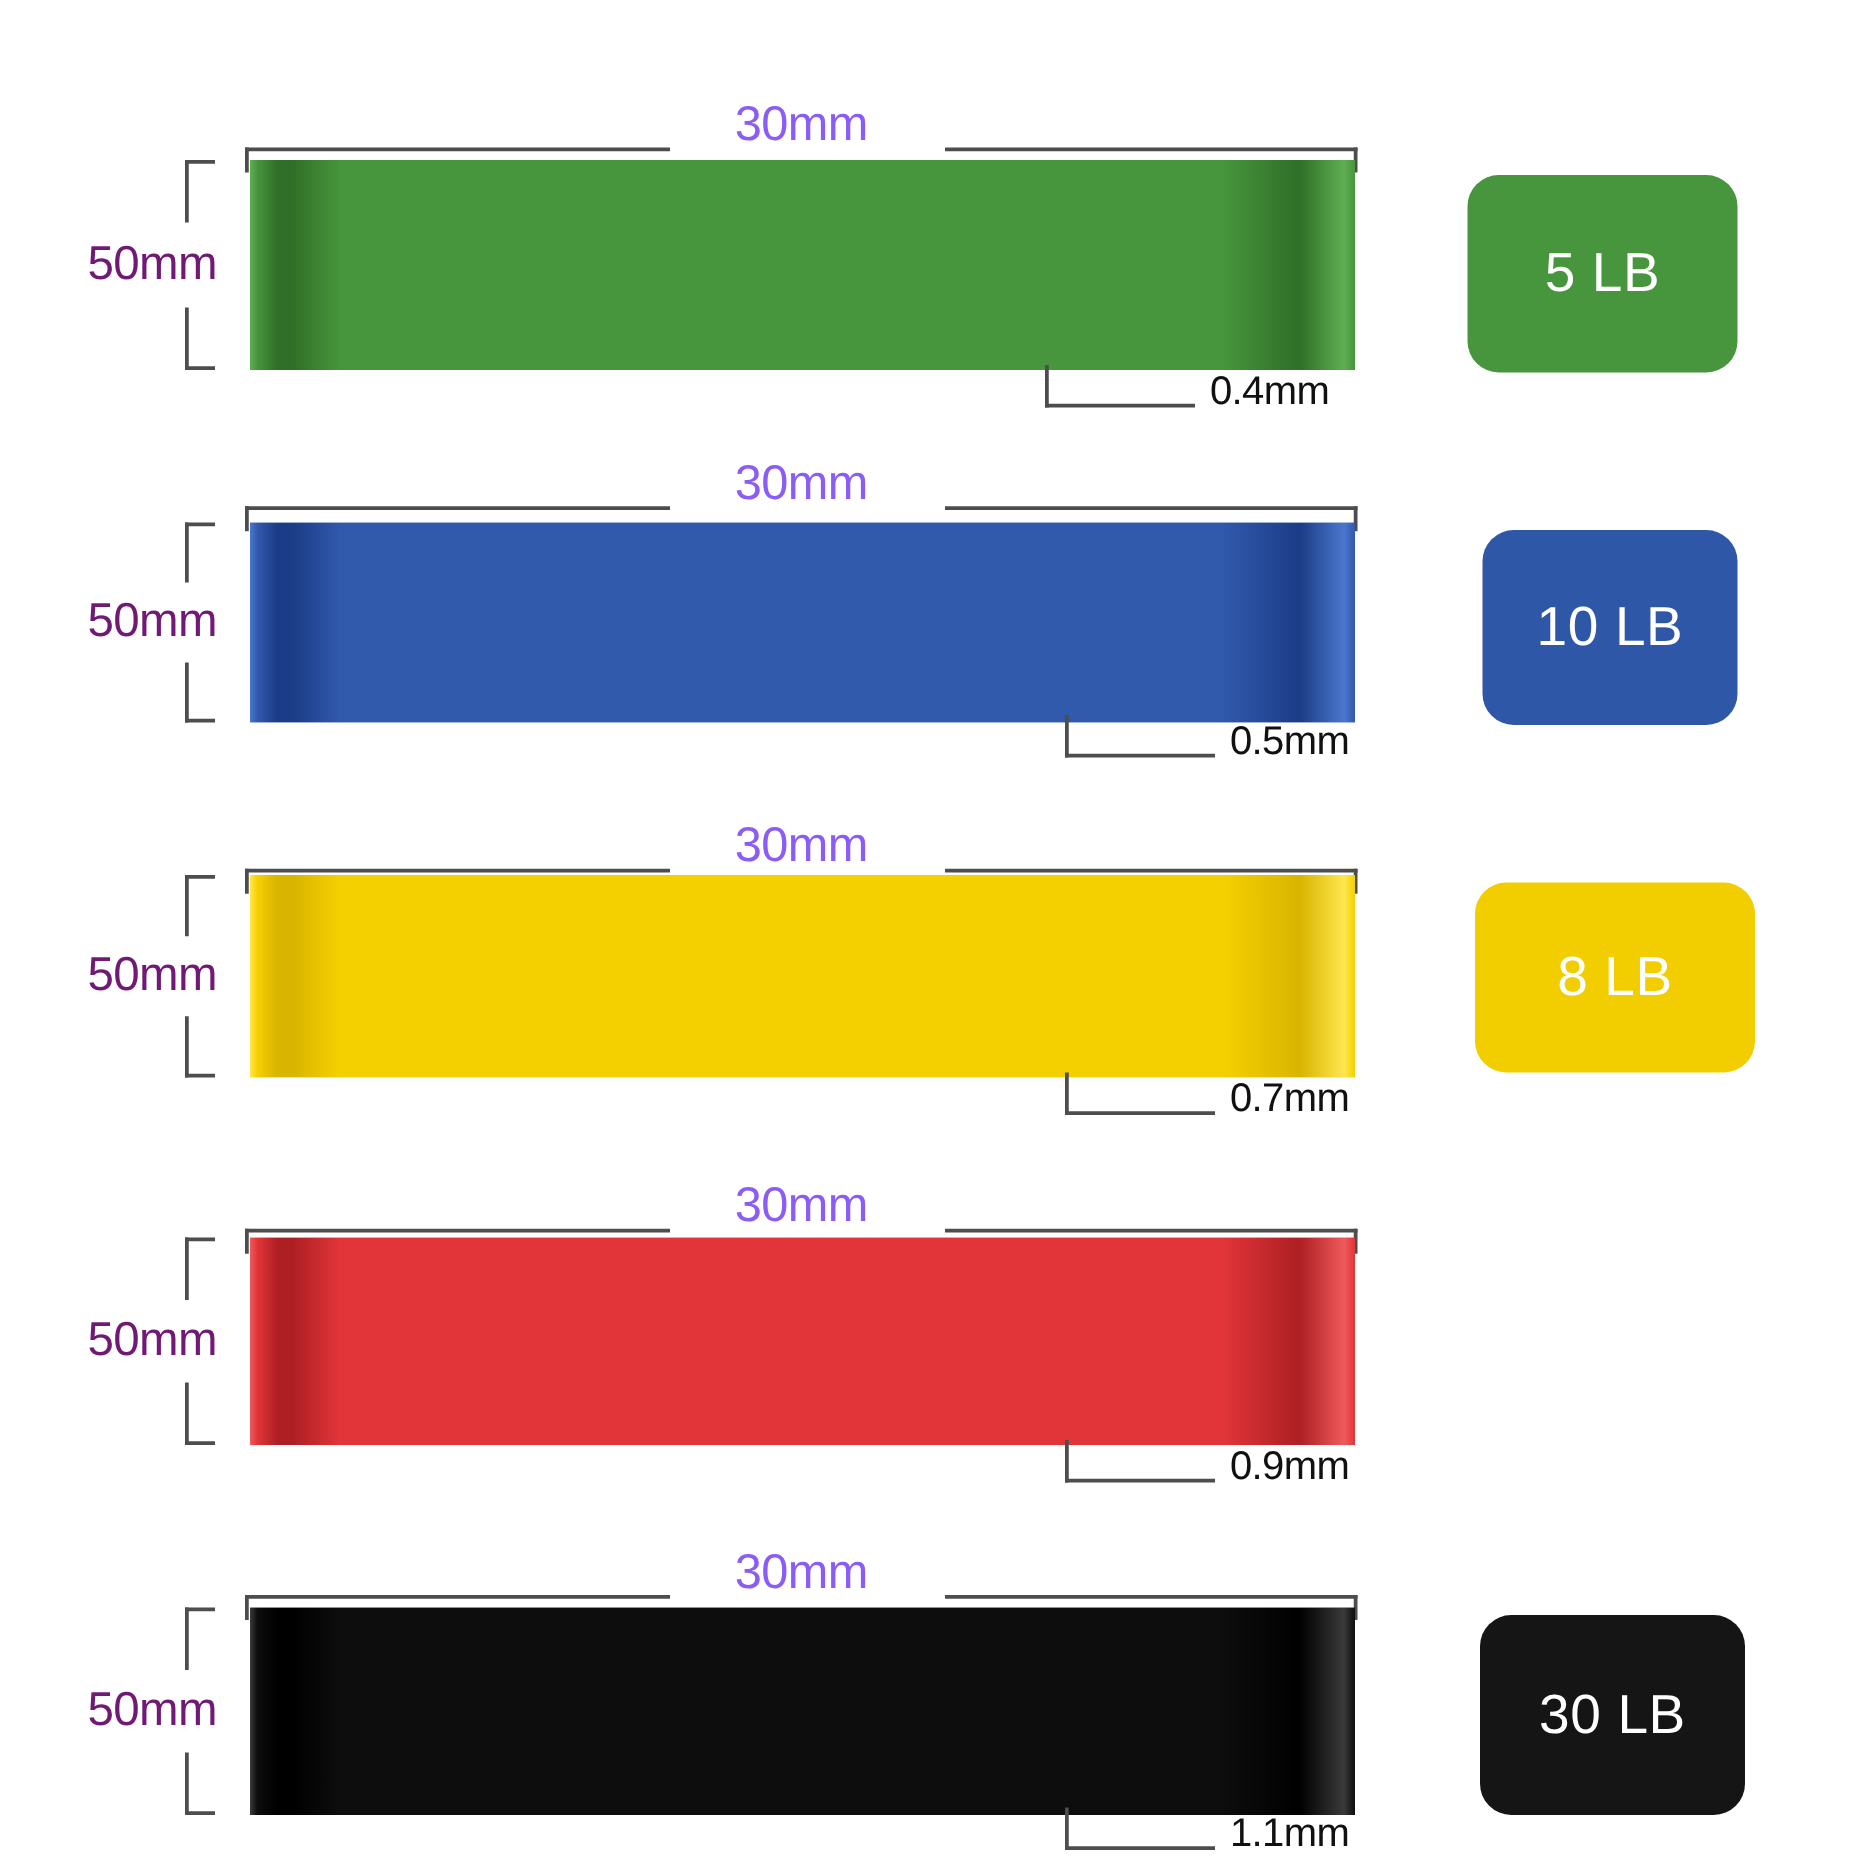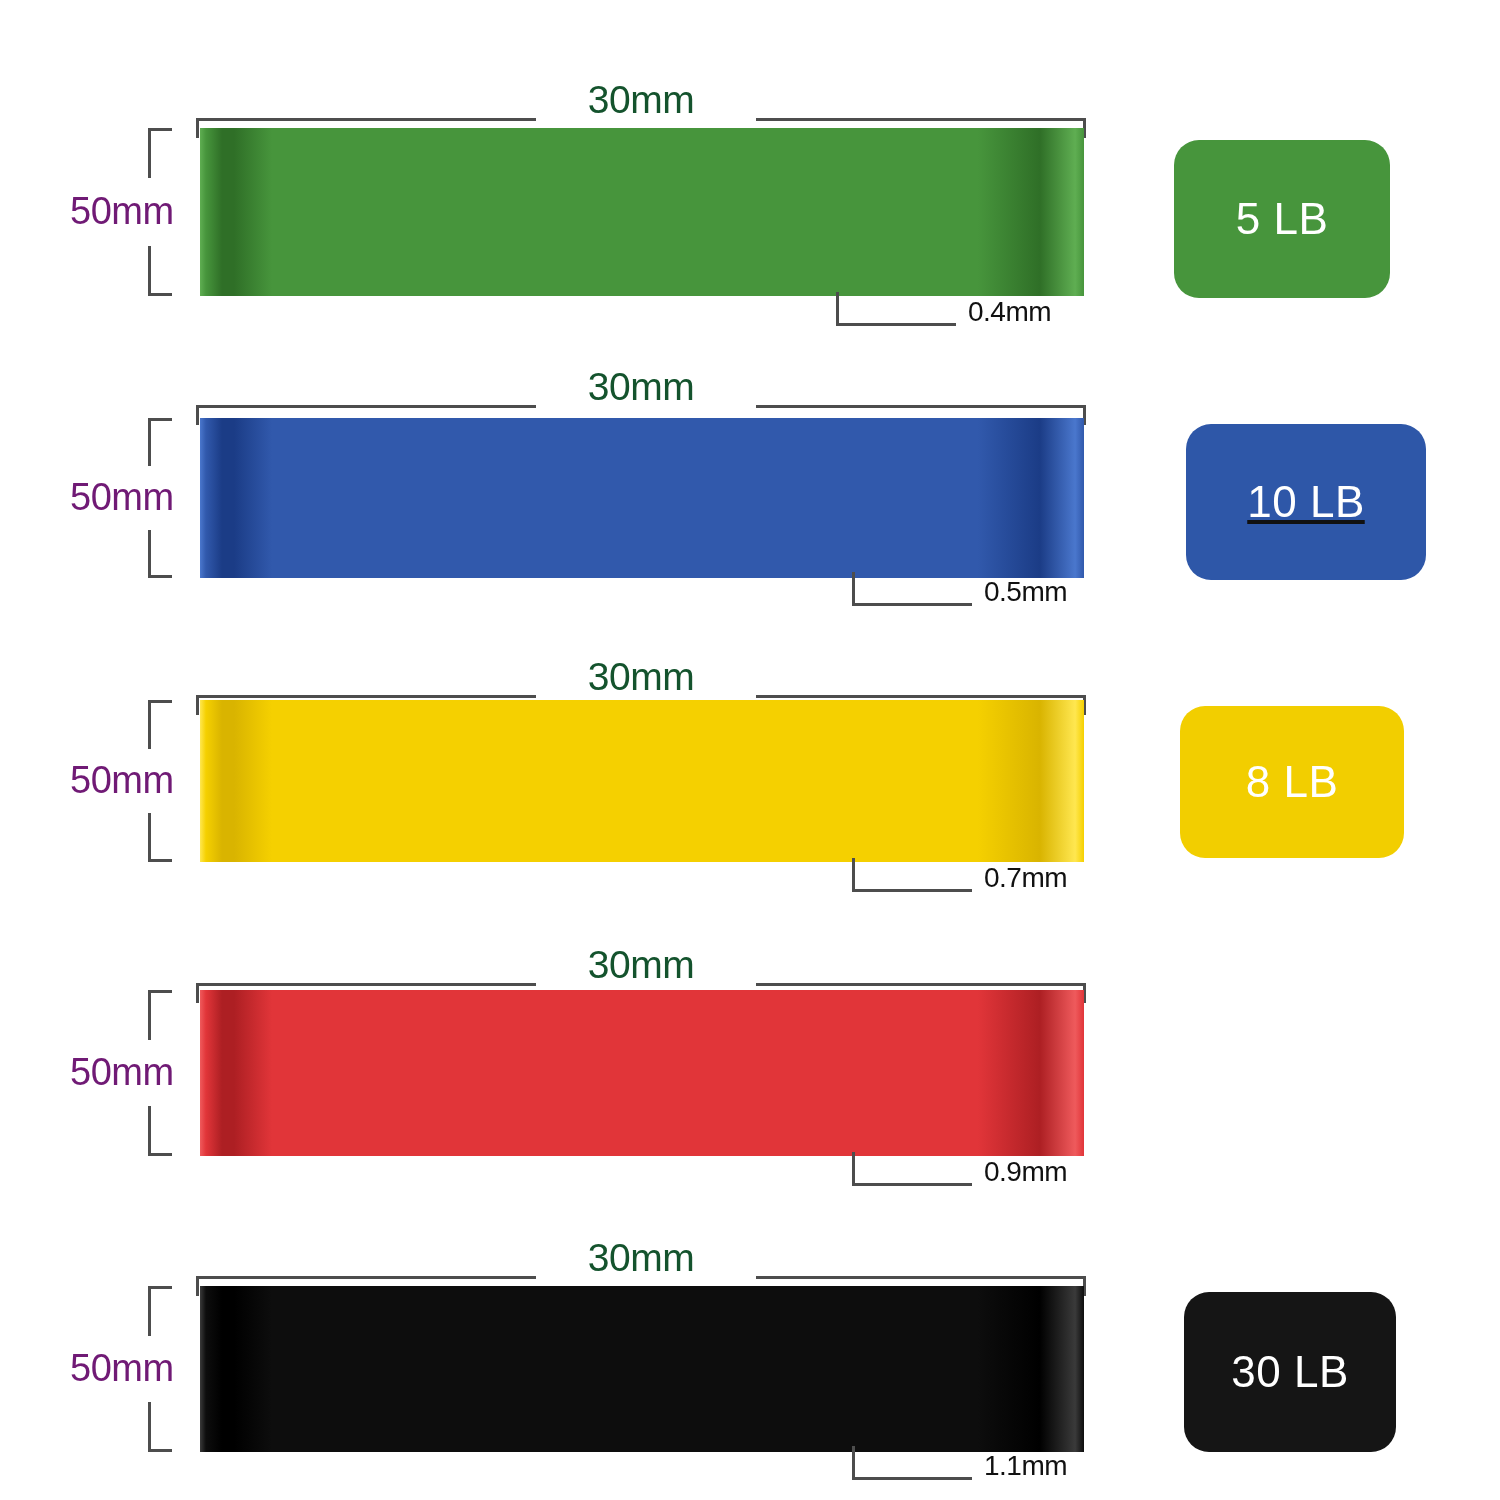--- a/index.html
+++ b/index.html
@@ -56,21 +56,21 @@
   .width-dim .tick.right { right: 0px; }
   .width-dim .dim-text {
     position: absolute;
     top: 0px;
     left: 0;
     width: 890px;
     text-align: center;
     font-size: 39px;
     line-height: 44px;
     letter-spacing: -0.5px;
-    color: #14532d;
+    color: #8b5cf6;
     background: transparent;
   }
 
   
   .height-dim {
     position: absolute;
     left: 78px;
     width: 120px;
   }
   .height-dim .vline {
@@ -131,21 +131,21 @@
     left: 0;
     top: 31px;
     width: 120px;
     height: 3px;
     background: #4d4d4d;
   }
   .thick-dim .dim-text {
     position: absolute;
     left: 132px;
     top: -2px;
-    font-size: 28px;
+    font-size: 32px;
     line-height: 44px;
     letter-spacing: -0.5px;
     white-space: nowrap;
     color: #111111;
   }
 
   
   .weight-chip {
     position: absolute;
     display: flex;
@@ -211,21 +211,21 @@
       <div class="band" style="top: 53px; height: 160px;">
         <div class="base" style="background: rgb(49, 89, 172);"></div>
         <div class="shade" style="background: linear-gradient(to right, rgb(74, 119, 205) 0px, rgb(49, 89, 172) 6px, rgb(27, 60, 134) 22px, rgb(27, 60, 134) 34px, rgb(49, 89, 172) 72px, rgb(49, 89, 172) 88%, rgb(27, 60, 134) 95%, rgb(74, 119, 205) 99%, rgb(49, 89, 172) 100%);"></div>
       </div>
     </div>
     <div class="thick-dim" style="left: 852px; top: 572px;">
       <div class="vstub"></div>
       <div class="hline"></div>
       <div class="dim-text">0.5mm</div>
     </div>
-    <div class="weight-chip" style="left: 1186px; top: 424px; width: 240px; height: 156px; background: rgb(46, 87, 168); text-decoration: underline;">
+    <div class="weight-chip" style="left: 1186px; top: 424px; width: 204px; height: 156px; background: rgb(46, 87, 168);">
       <span class="chip-text">10 LB</span>
     </div>
     <div class="band-row" style="top: 655px;">
       <div class="width-dim">
         <div class="seg left"></div>
         <div class="seg right"></div>
         <div class="tick left"></div>
         <div class="tick right"></div>
         <div class="dim-text">30mm</div>
       </div>

